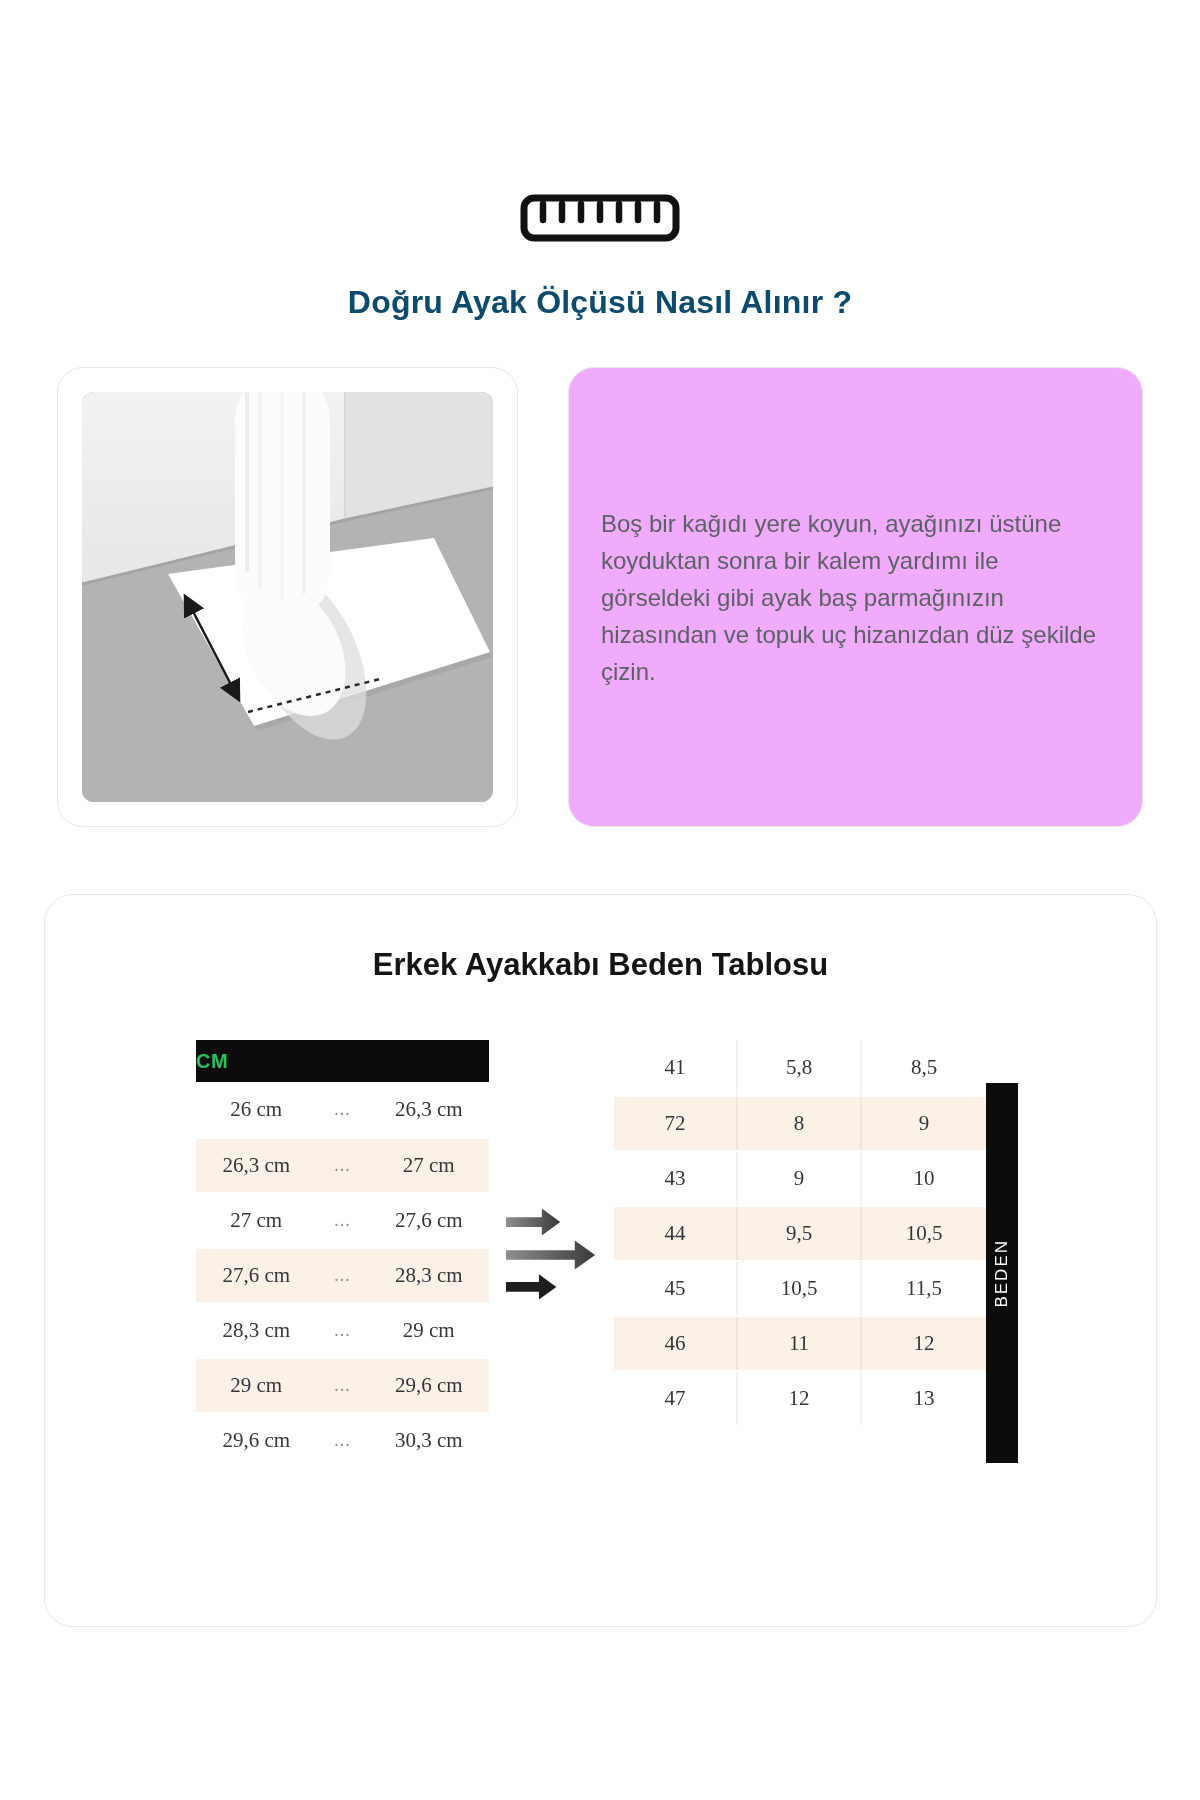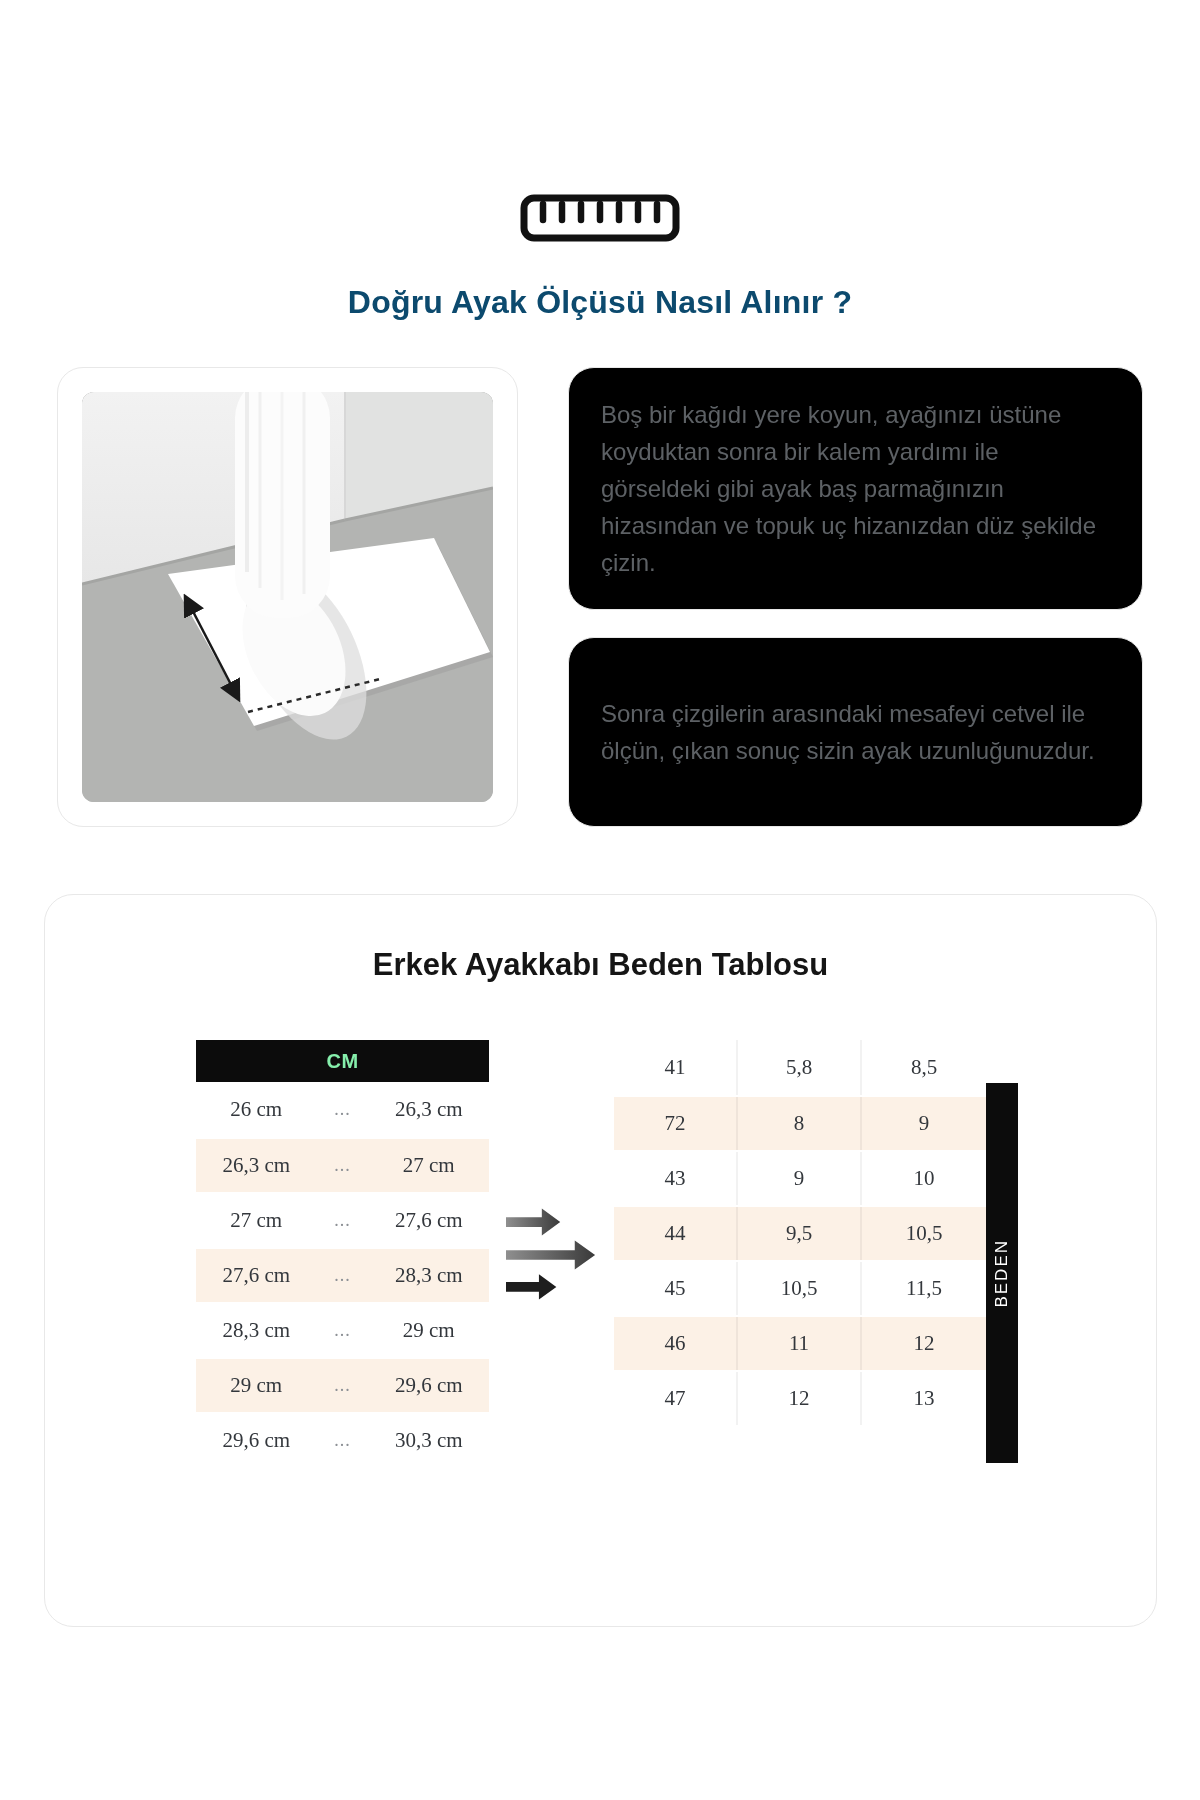--- a/index.html
+++ b/index.html
@@ -52,21 +52,21 @@
     flex-direction: column;
     gap: 27px;
   }
   .instruction-card {
     flex: 1;
     border: 1px solid #e8e8e8;
     border-radius: 26px;
     padding: 28px 32px;
     display: flex;
     align-items: center;
-    background: #000000;
+    background: #f0abfc;
   }
   .instruction-card p {
     margin: 0;
     font-size: 24px;
     line-height: 37px;
     color: var(--muted, #5d6165);
   }
 
   
   .size-section {
@@ -98,24 +98,24 @@
   .arrows-box {
     width: 125px; flex: none;
     height: 427px;
     display: flex;
     align-items: center;
     justify-content: center;
   }
   .table-header {
     height: 42px;
     background: var(--header-bg, #0c0c0c);
-    color: #86efac;
-    display: flex;
-    align-items: center;
-    justify-content: center;
+    color: #22c55e;
+    display: flex;
+    align-items: center;
+    justify-content: flex-start;
     font-size: 20px;
     font-weight: 600;
     letter-spacing: 0.5px;
   }
   .table-header.three-col {
     display: grid;
     grid-template-columns: 1fr 1fr 1fr;
   }
   .table-header.three-col span { text-align: center; }
   .trow {
@@ -223,23 +223,20 @@
 
           <line x1="166" y1="320" x2="298" y2="287" stroke="#2a2a2a" stroke-width="2.5" stroke-dasharray="5 5"></line>
         </svg>
       </div>
     </div>
 
     <div class="instructions">
       <div class="instruction-card">
         <p>Boş bir kağıdı yere koyun, ayağınızı üstüne koyduktan sonra bir kalem yardımı ile görseldeki gibi ayak baş parmağınızın hizasından ve topuk uç hizanızdan düz şekilde çizin.</p>
       </div>
-      <div class="instruction-card">
-        <p>Sonra çizgilerin arasındaki mesafeyi cetvel ile ölçün, çıkan sonuç sizin ayak uzunluğunuzdur.</p>
-      </div>
     </div>
 
   </section>
 
   <section class="size-section">
     <h2 class="size-title">Erkek Ayakkabı Beden Tablosu</h2>
 
     <div class="tables">
 
       <div class="cm-table">

